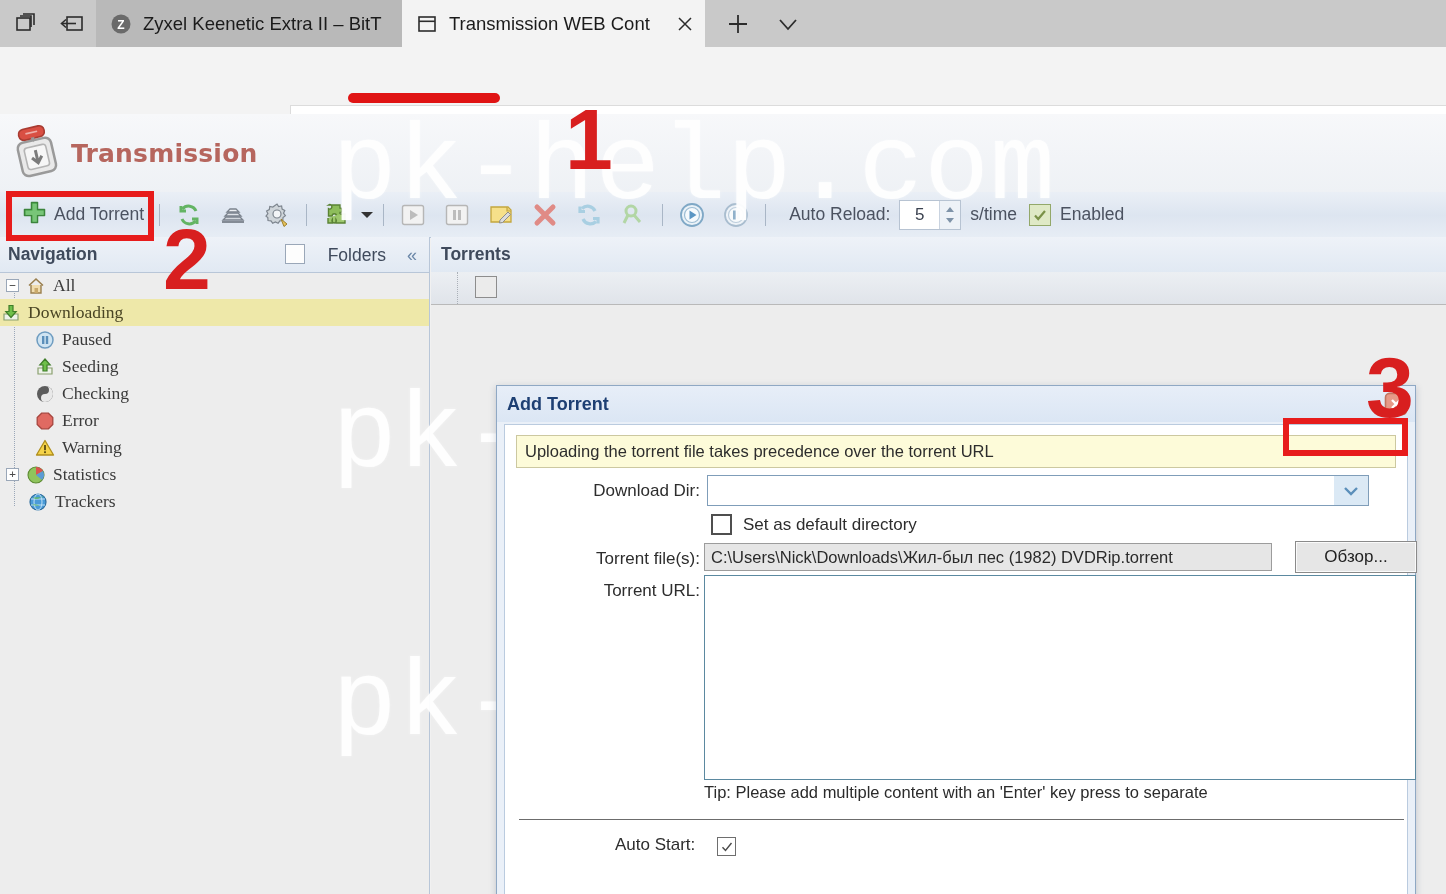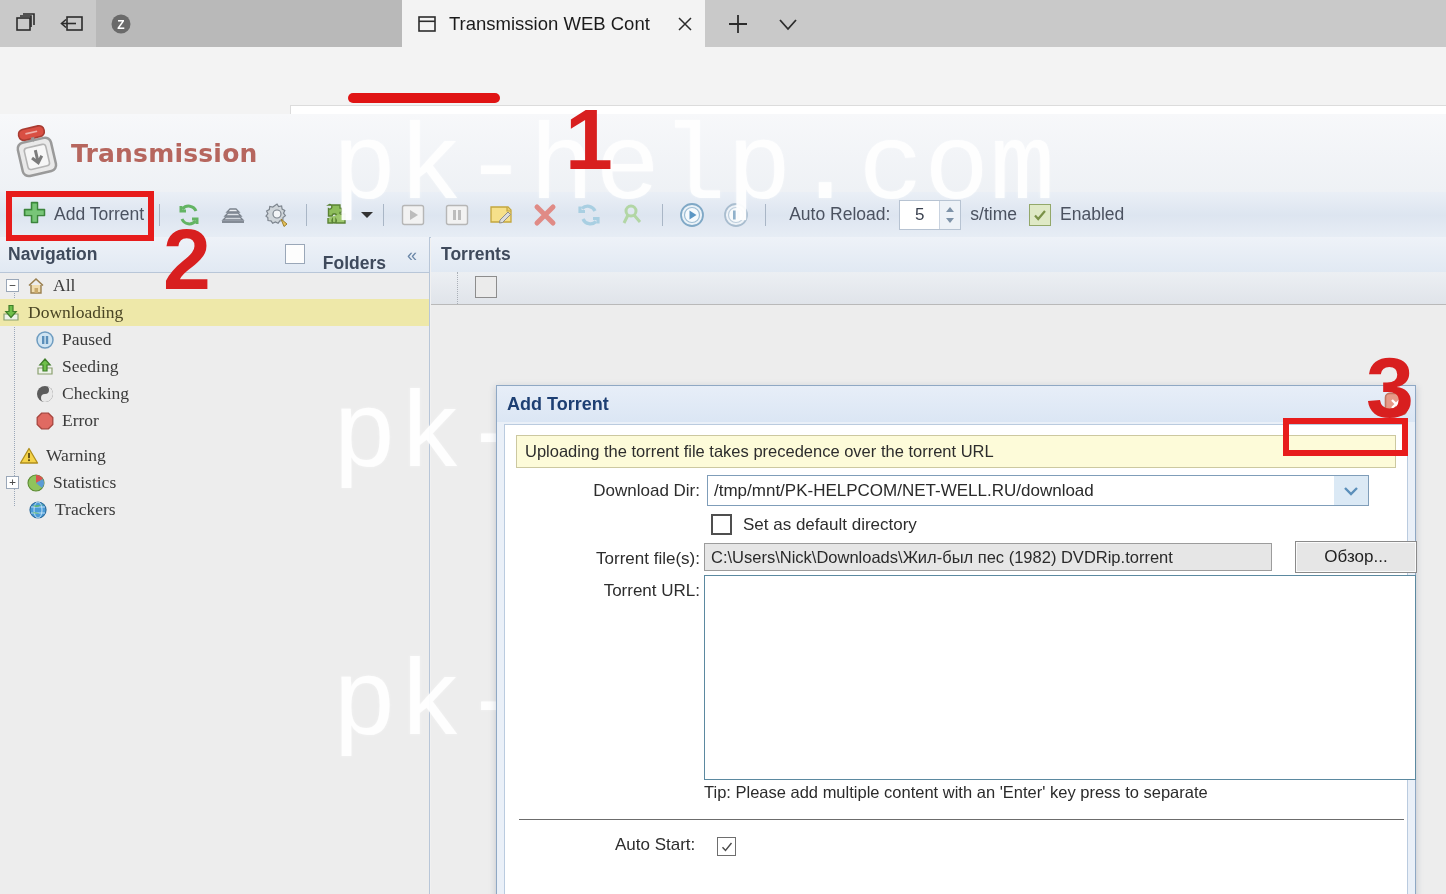--- a/index.html
+++ b/index.html
@@ -64,21 +64,21 @@
 
   
   .navpane{position:absolute;left:0;top:123px;width:430px;height:657px;background:#ededed;
            border-right:1px solid #b8c6d8;box-sizing:border-box;}
   .navhead{position:absolute;left:0;top:0;width:429px;height:35px;
            background:linear-gradient(180deg,#eef2f8 0%,#e1e9f3 100%);
            border-bottom:1px solid #b8c6d8;display:flex;align-items:center;}
   .navhead .t{font-size:17.5px;font-weight:bold;color:#3f4a5c;margin-left:8px;}
   .foldchk{position:absolute;right:124px;top:7px;width:20px;height:20px;background:#fdfdfd;
            border:1px solid #9aa7b8;box-sizing:border-box;}
-  .foldlbl{position:absolute;right:43px;top:16px;font-size:17.5px;font-weight:bold;color:#3f4a5c;}
+  .foldlbl{position:absolute;right:43px;top:8px;font-size:17.5px;font-weight:normal;color:#3f4a5c;}
   .collapse{position:absolute;right:12px;top:8px;font-size:18px;color:#6b87a8;}
   .tree{position:absolute;left:0;top:35px;width:429px;}
   .trow{height:27px;display:flex;align-items:center;position:relative;}
   .trow.sel{background:#eee8a9;}
   .tw{position:absolute;width:13px;height:13px;border:1px solid #9aa7b8;background:#fff;
       box-sizing:border-box;display:flex;align-items:center;justify-content:center;
       font-size:11px;line-height:11px;color:#4a4a4a;font-family:"DejaVu Sans Mono",monospace;}
   .tico{width:22px;height:22px;display:flex;align-items:center;justify-content:center;flex:0 0 auto;}
   .tlbl{font-size:17.5px;color:#3a3a3a;margin-left:6px;font-family:Liberation Serif, serif;}
   .trow.sel .tlbl{color:#4a4524;}
@@ -174,20 +174,21 @@
 
   <div class="tabstrip-rest"></div>
 
   <div class="tab inactive" style="left:96px;width:306px;">
     <span class="tab-fav">
       <svg width="22" height="22" viewBox="0 0 22 22">
           <circle cx="11" cy="11" r="9.5" fill="#6a6a6a"></circle>
           <text x="11" y="15.5" font-size="12" font-weight="bold" fill="#fff" text-anchor="middle" font-family="Liberation Sans, sans-serif">Z</text>
         </svg>
     </span>
+    <span class="tab-title" style="max-width:250px;">Zyxel Keenetic Extra II – BitT</span>
   </div>
 
   <div class="tab active" style="left:402px;width:303px;">
     <span class="tab-fav">
       <svg width="22" height="22" viewBox="0 0 22 22">
           <rect x="3" y="4" width="16" height="14" fill="none" stroke="#2c2c2c" stroke-width="1.6"></rect>
           <path d="M3 8.3h16" stroke="#2c2c2c" stroke-width="1.6"></path>
         </svg>
     </span>
     <span class="tab-title" style="max-width:205px;">Transmission WEB Cont</span>
@@ -458,21 +459,21 @@
 
       <div class="trow" style="padding-left:34px;">
         <span class="tico">
           <svg width="20" height="20" viewBox="0 0 20 20">
               <path d="M6.6 2.2h6.8L17.8 6.6v6.8l-4.4 4.4H6.6L2.2 13.4V6.6z" fill="#e06a62" stroke="#a7453e" stroke-width="1.3"></path>
             </svg>
         </span>
         <span class="tlbl">Error</span>
       </div>
 
-      <div class="trow" style="padding-left:18px;margin-top:8px;">
+      <div class="trow" style="padding-left:34px;">
         <span class="tico">
           <svg width="20" height="20" viewBox="0 0 20 20">
               <path d="M10 2.5L18.5 17H1.5z" fill="#f5d349" stroke="#b08f1c" stroke-width="1.3" stroke-linejoin="round"></path>
               <rect x="9.1" y="7" width="1.8" height="5.2" fill="#5a4a10"></rect>
               <rect x="9.1" y="13.3" width="1.8" height="1.8" fill="#5a4a10"></rect>
             </svg>
         </span>
         <span class="tlbl">Warning</span>
       </div>
 
@@ -528,21 +529,20 @@
       </span>
     </div>
 
     <div class="dlg-body">
       <div class="notice">
         <span class="t">Uploading the torrent file takes precedence over the torrent URL</span>
       </div>
 
       <span class="flbl" style="position:absolute;left:60px;top:56px;width:135px;">Download Dir:</span>
       <div class="ddir">
-        <span class="v">/tmp/mnt/PK-HELPCOM/NET-WELL.RU/download</span>
         <span class="arr">
           <svg width="18" height="12" viewBox="0 0 18 12">
               <path d="M3 3l6 6 6-6" fill="none" stroke="#5b8fba" stroke-width="2.4"></path>
             </svg>
         </span>
       </div>
 
       <div class="setdef">
         <span class="box"></span>
         <span class="t">Set as default directory</span>

